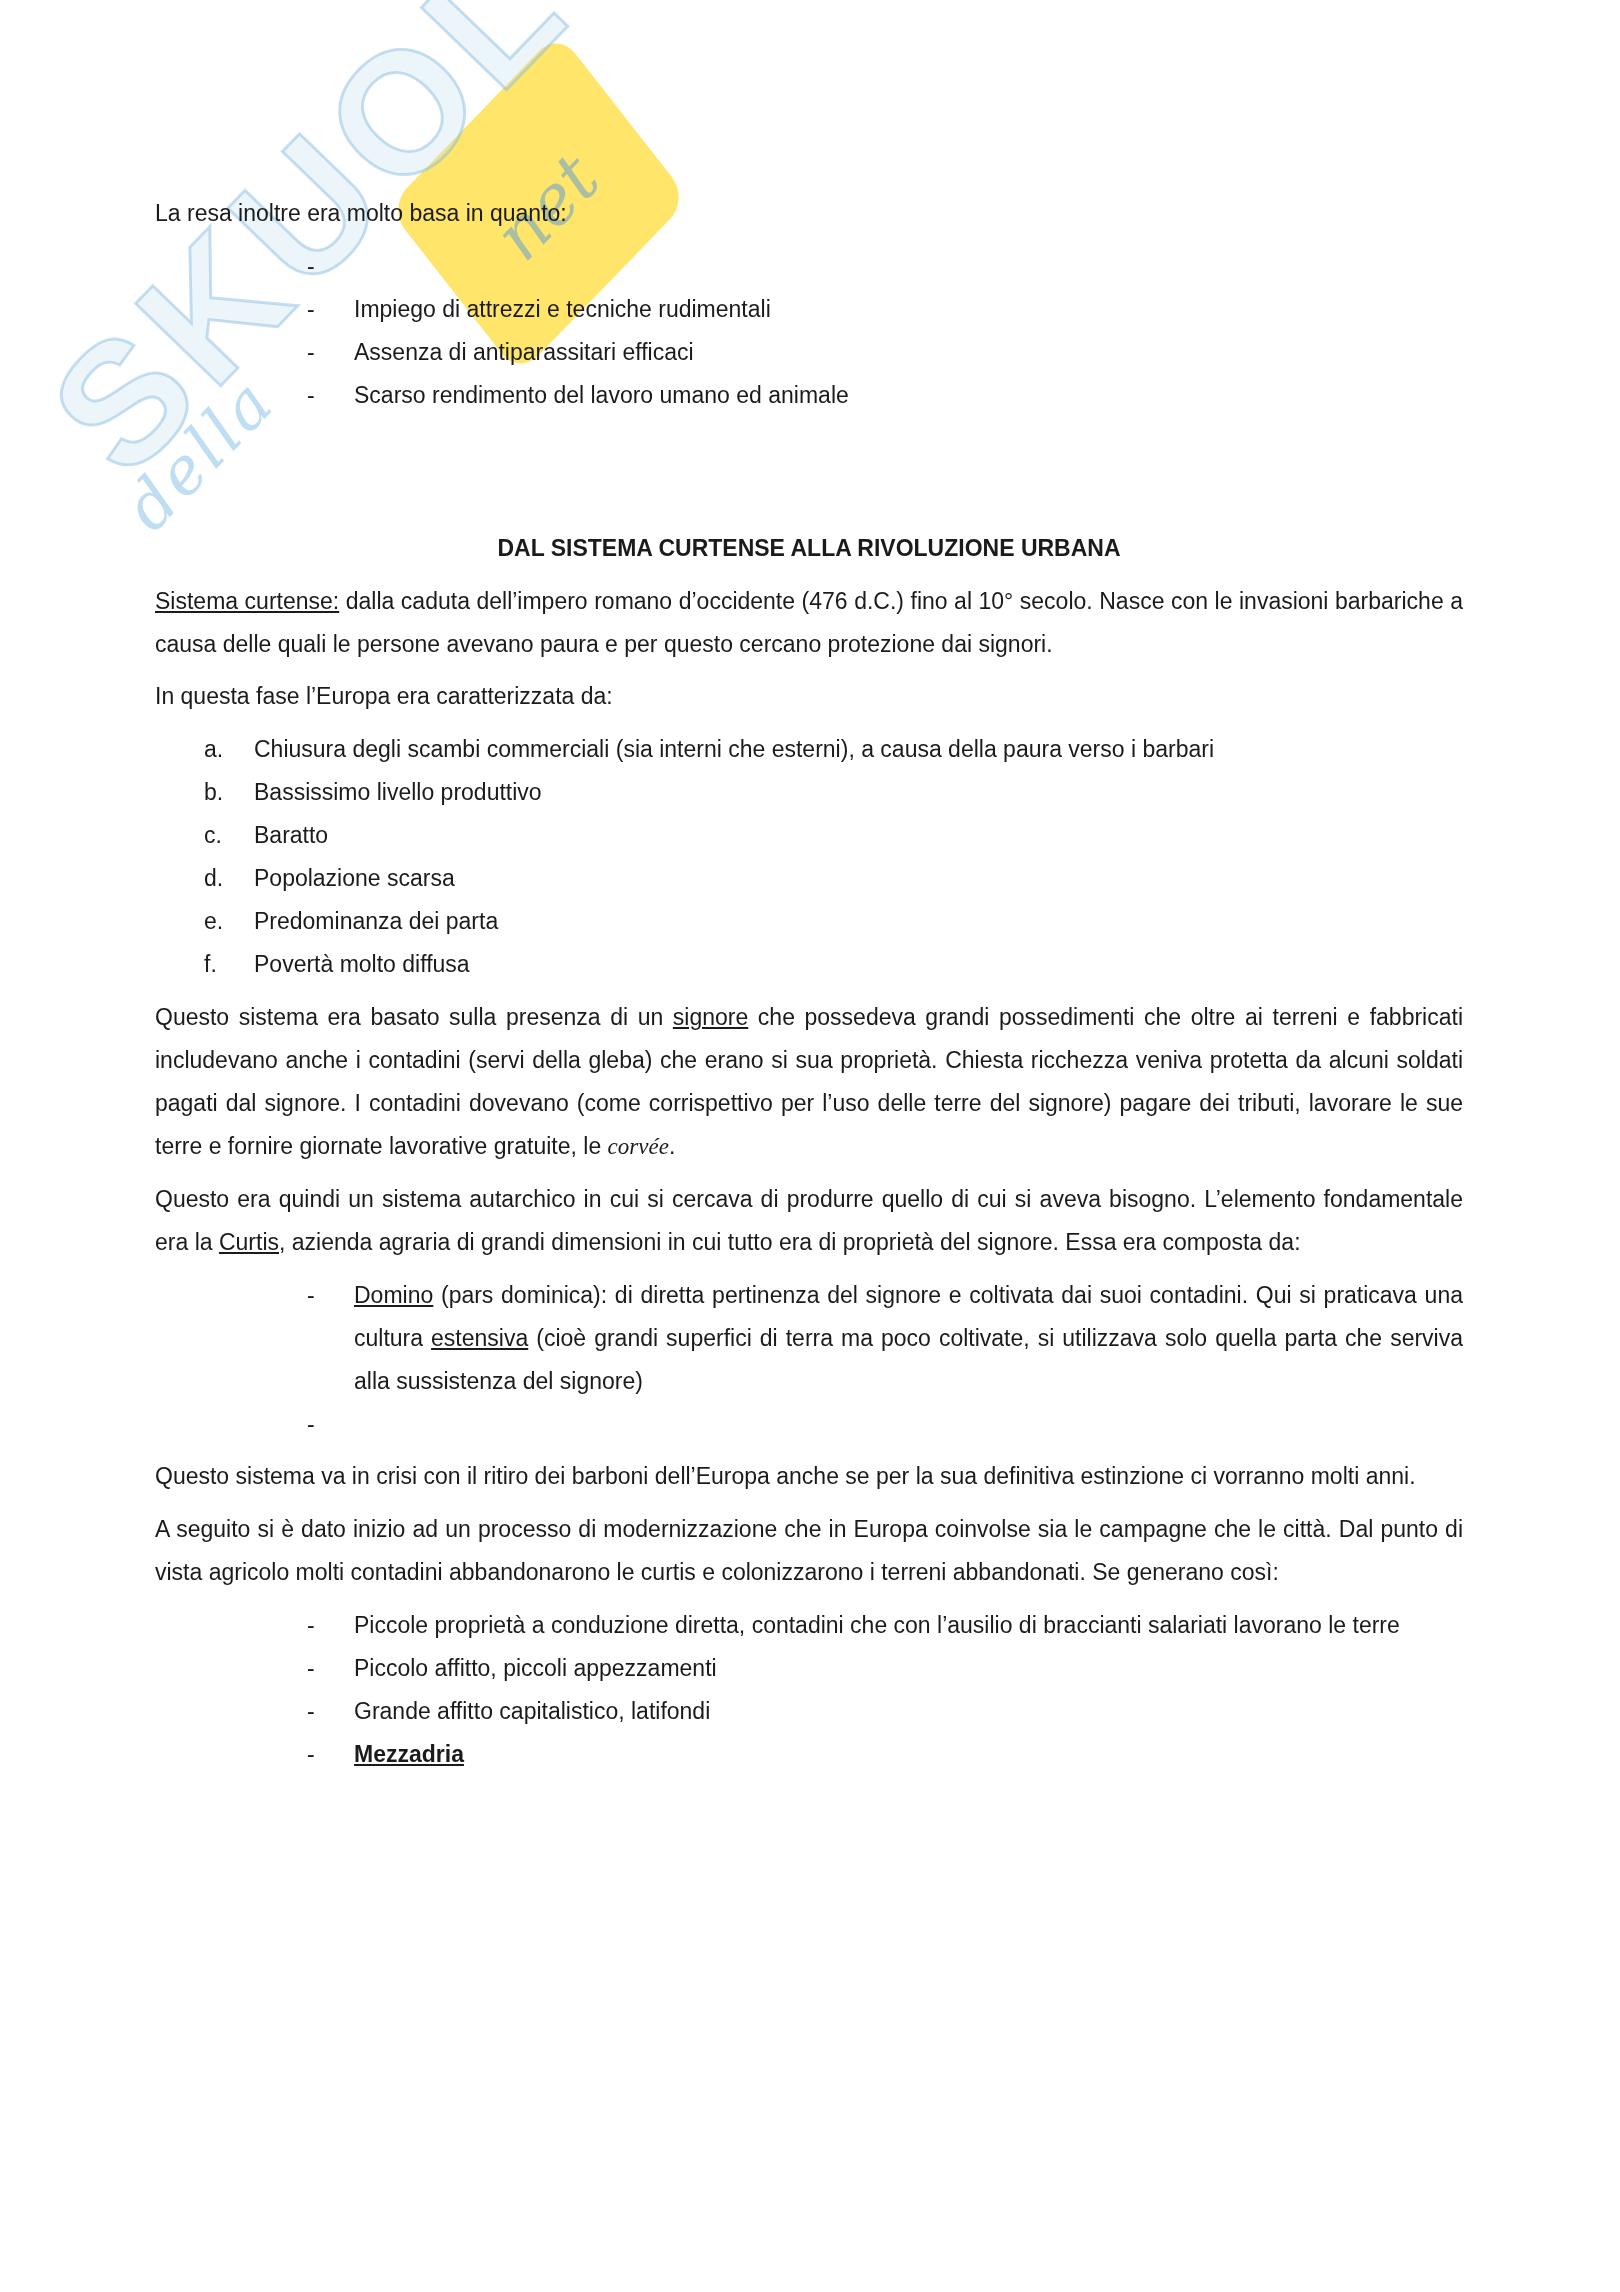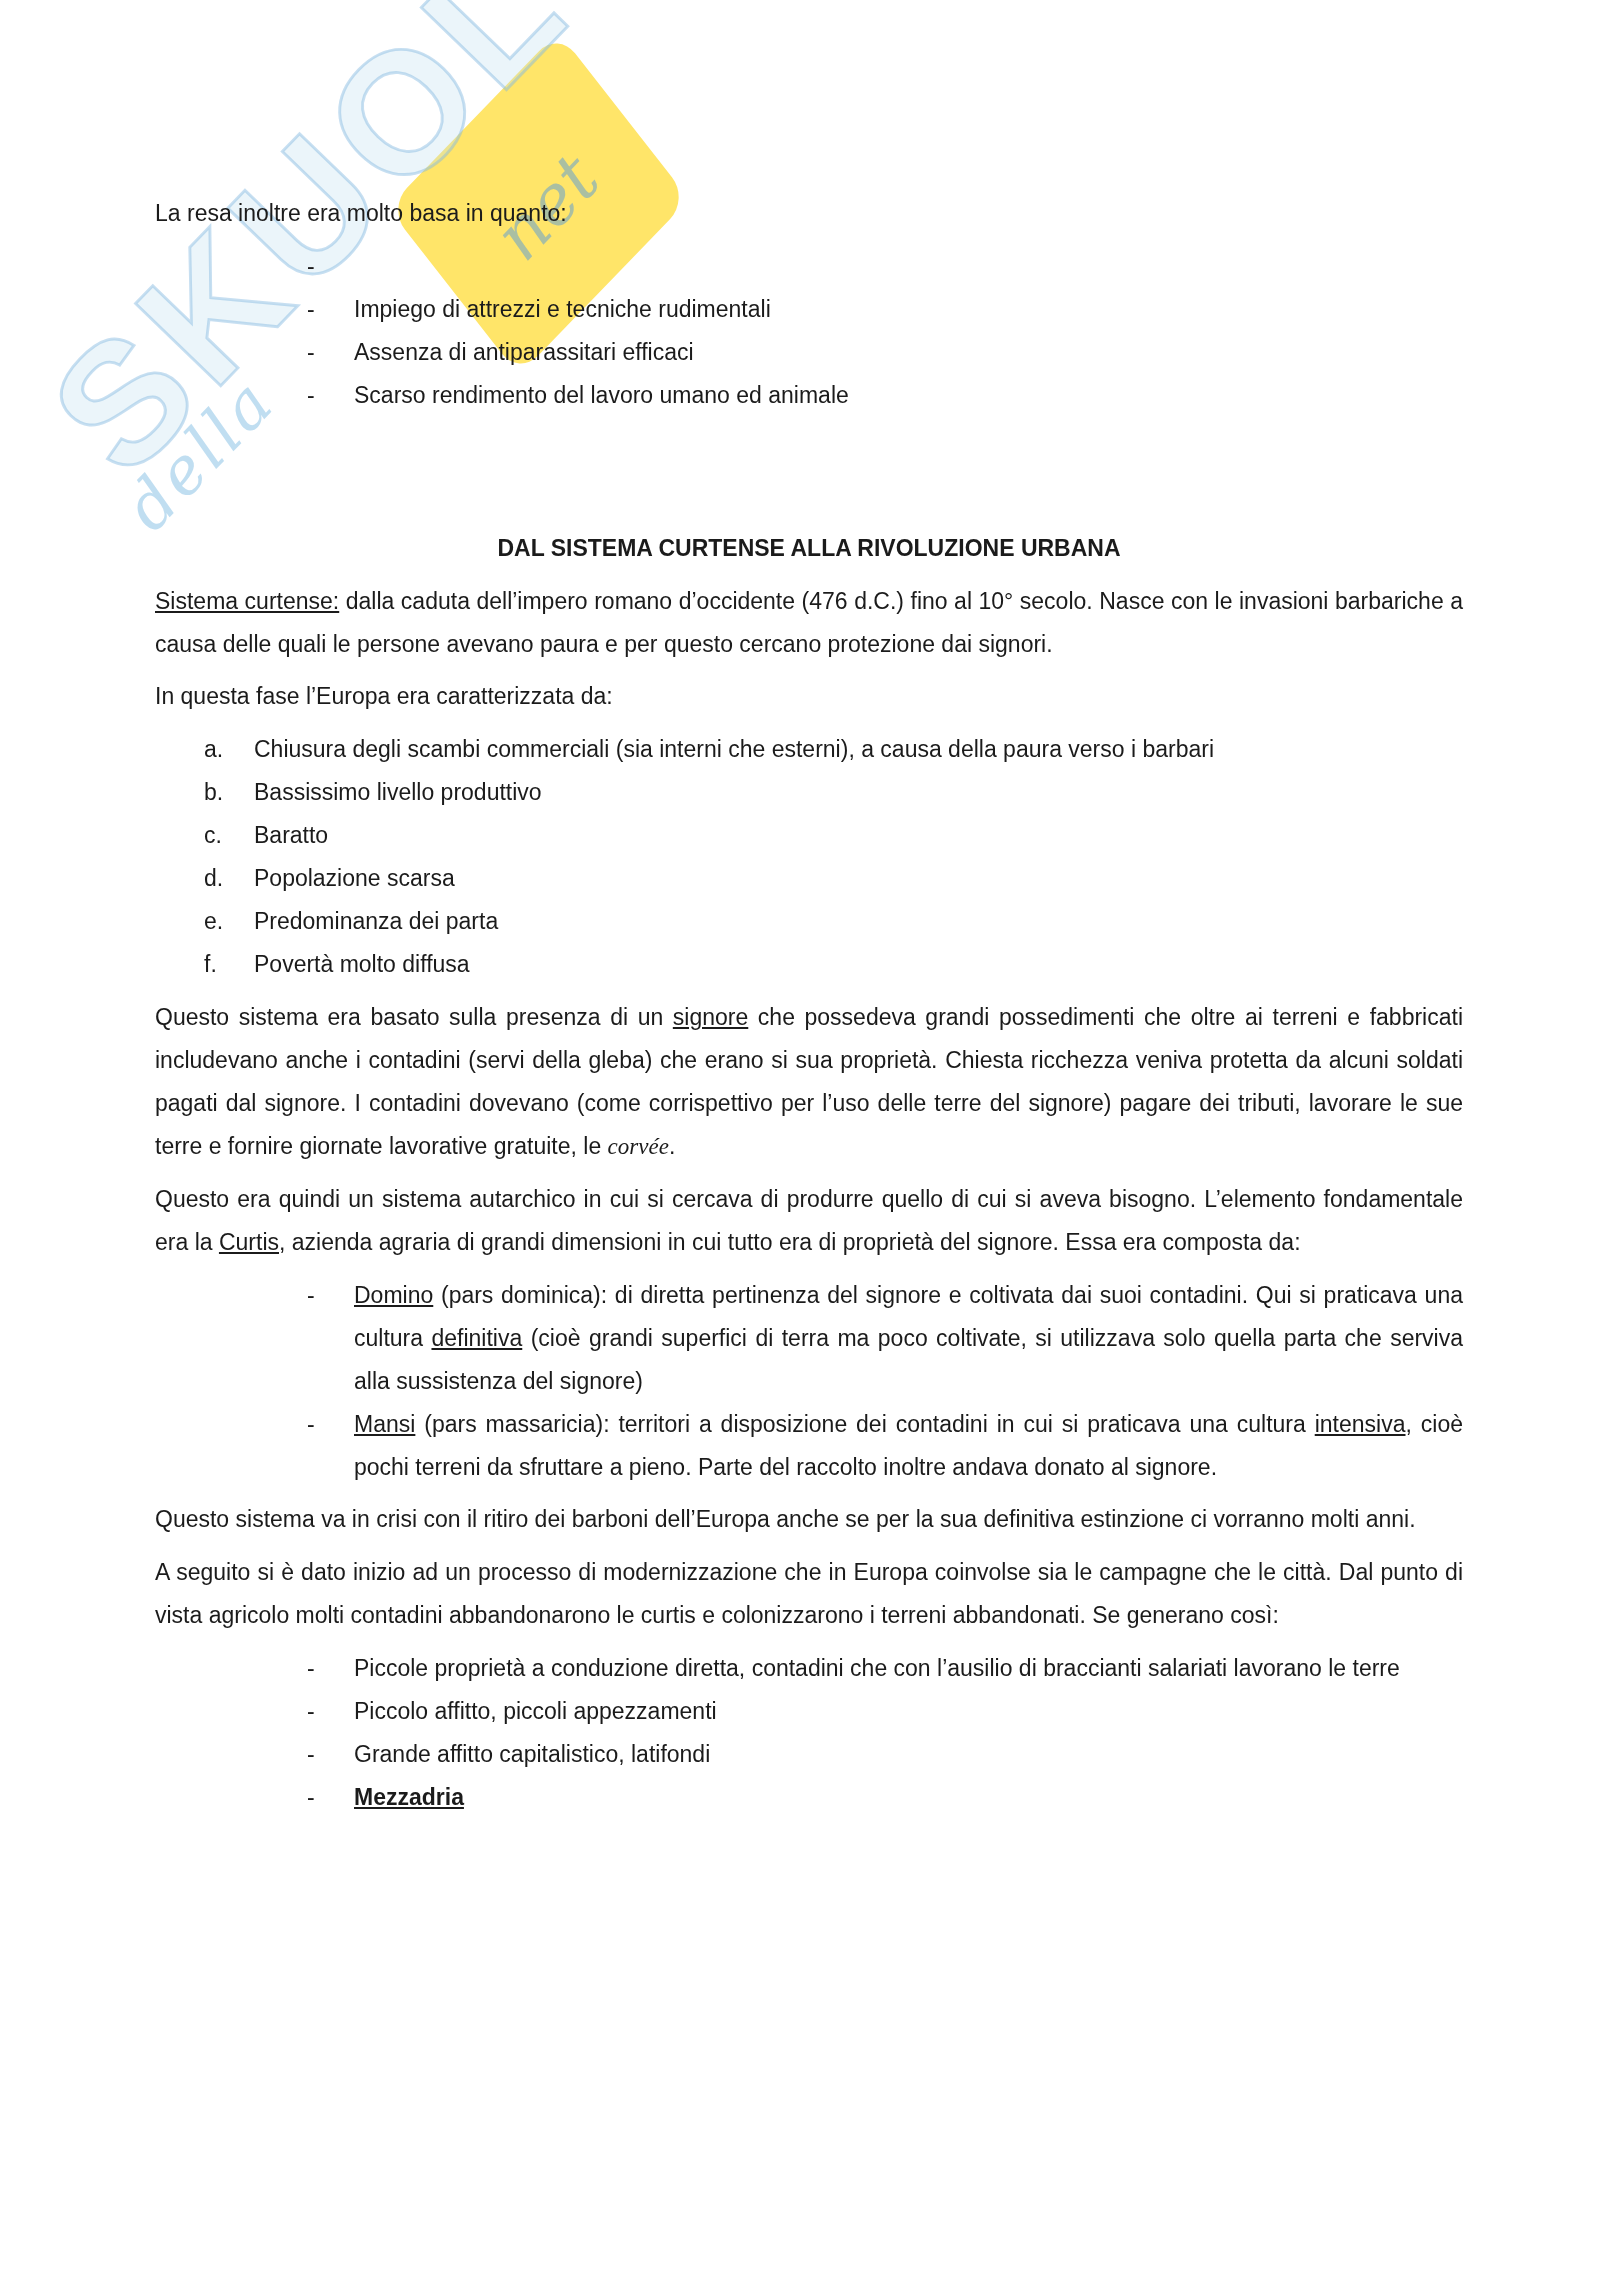--- a/index.html
+++ b/index.html
@@ -149,25 +149,24 @@
       </li>
     </ul>
 
     <p class="para">Questo sistema era basato sulla presenza di un <span class="u">signore</span> che possedeva grandi possedimenti che oltre ai terreni e fabbricati includevano anche i contadini (servi della gleba) che erano si sua proprietà. Chiesta ricchezza veniva protetta da alcuni soldati pagati dal signore. I contadini dovevano (come corrispettivo per l’uso delle terre del signore) pagare dei tributi, lavorare le sue terre e fornire giornate lavorative gratuite, le <span class="i">corvée</span>.</p>
 
     <p class="para">Questo era quindi un sistema autarchico in cui si cercava di produrre quello di cui si aveva bisogno. L’elemento fondamentale era la <span class="u">Curtis</span>, azienda agraria di grandi dimensioni in cui tutto era di proprietà del signore. Essa era composta da:</p>
 
     <ul class="dash">
       <li class="li">
         <span class="marker">-</span>
-        <span class="txt"><span class="u">Domino</span> (pars dominica): di diretta pertinenza del signore e coltivata dai suoi contadini. Qui si praticava una cultura <span class="u">definitiva</span> (cioè grandi superfici di terra ma poco coltivate, si utilizzava solo quella parta che serviva alla sussistenza del signore)</span>
+        <span class="txt"><span class="u">Domino</span> (pars dominica): di diretta pertinenza del signore e coltivata dai suoi contadini. Qui si praticava una cultura <span class="u">estensiva</span> (cioè grandi superfici di terra ma poco coltivate, si utilizzava solo quella parta che serviva alla sussistenza del signore)</span>
       </li>
       <li class="li">
         <span class="marker">-</span>
-        <span class="txt"><span class="u">Mansi</span> (pars massaricia): territori a disposizione dei contadini in cui si praticava una cultura <span class="u">intensiva</span>, cioè pochi terreni da sfruttare a pieno. Parte del raccolto inoltre andava donato al signore.</span>
       </li>
     </ul>
 
     <p class="para">Questo sistema va in crisi con il ritiro dei barboni dell’Europa anche se per la sua definitiva estinzione ci vorranno molti anni.</p>
 
     <p class="para">A seguito si è dato inizio ad un processo di modernizzazione che in Europa coinvolse sia le campagne che le città. Dal punto di vista agricolo molti contadini abbandonarono le curtis e colonizzarono i terreni abbandonati. Se generano così:</p>
 
     <ul class="dash">
       <li class="li">
         <span class="marker">-</span>

